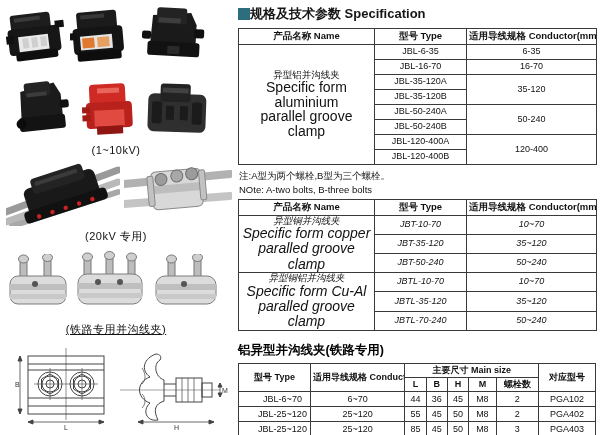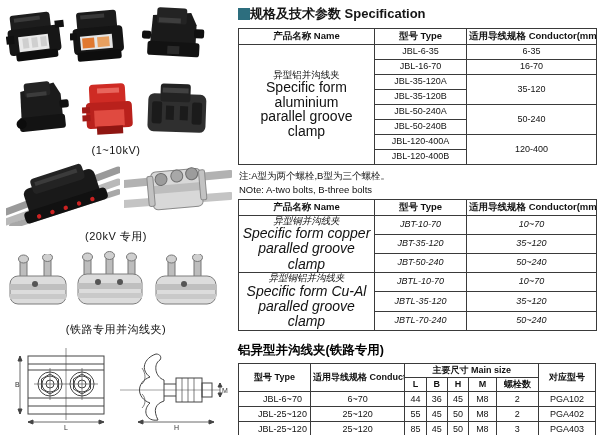--- a/index.html
+++ b/index.html
@@ -172,21 +172,21 @@
       <rect x="14" y="6" width="7" height="18" fill="#bdbdbd" stroke="#777"></rect>
       <ellipse cx="17.5" cy="5" rx="5" ry="4" fill="#cfcfcf" stroke="#777"></ellipse>
       <rect x="40" y="4" width="7" height="20" fill="#bdbdbd" stroke="#777"></rect>
       <ellipse cx="43.5" cy="3.5" rx="5" ry="4" fill="#cfcfcf" stroke="#777"></ellipse>
       <rect x="2" y="22" width="60" height="28" rx="9" fill="#dcdcdc" stroke="#7d7d7d"></rect>
       <rect x="2" y="30" width="60" height="6" fill="#bfbfbf"></rect>
       <rect x="2" y="40" width="60" height="5" fill="#c9c9c9"></rect>
       <circle cx="30" cy="30" r="3" fill="#555"></circle>
     </g>
   </svg>
-  <div class="caption" style="top:322px;">(铁路专用并沟线夹)</div>
+  <div class="caption" style="top:322px;text-decoration:underline;">(铁路专用并沟线夹)</div>
 
   <svg class="photo" style="left:14px;top:348px;" width="100" height="84" viewBox="0 0 100 84">
     <g stroke="#444" fill="none" stroke-width="1">
       <rect x="14" y="8" width="76" height="58"></rect>
       <line x1="14" y1="16" x2="90" y2="16"></line>
       <line x1="14" y1="22" x2="90" y2="22"></line>
       <line x1="14" y1="50" x2="90" y2="50"></line>
       <line x1="14" y1="58" x2="90" y2="58"></line>
       <circle cx="36" cy="36" r="12"></circle>
       <circle cx="36" cy="36" r="8"></circle>

